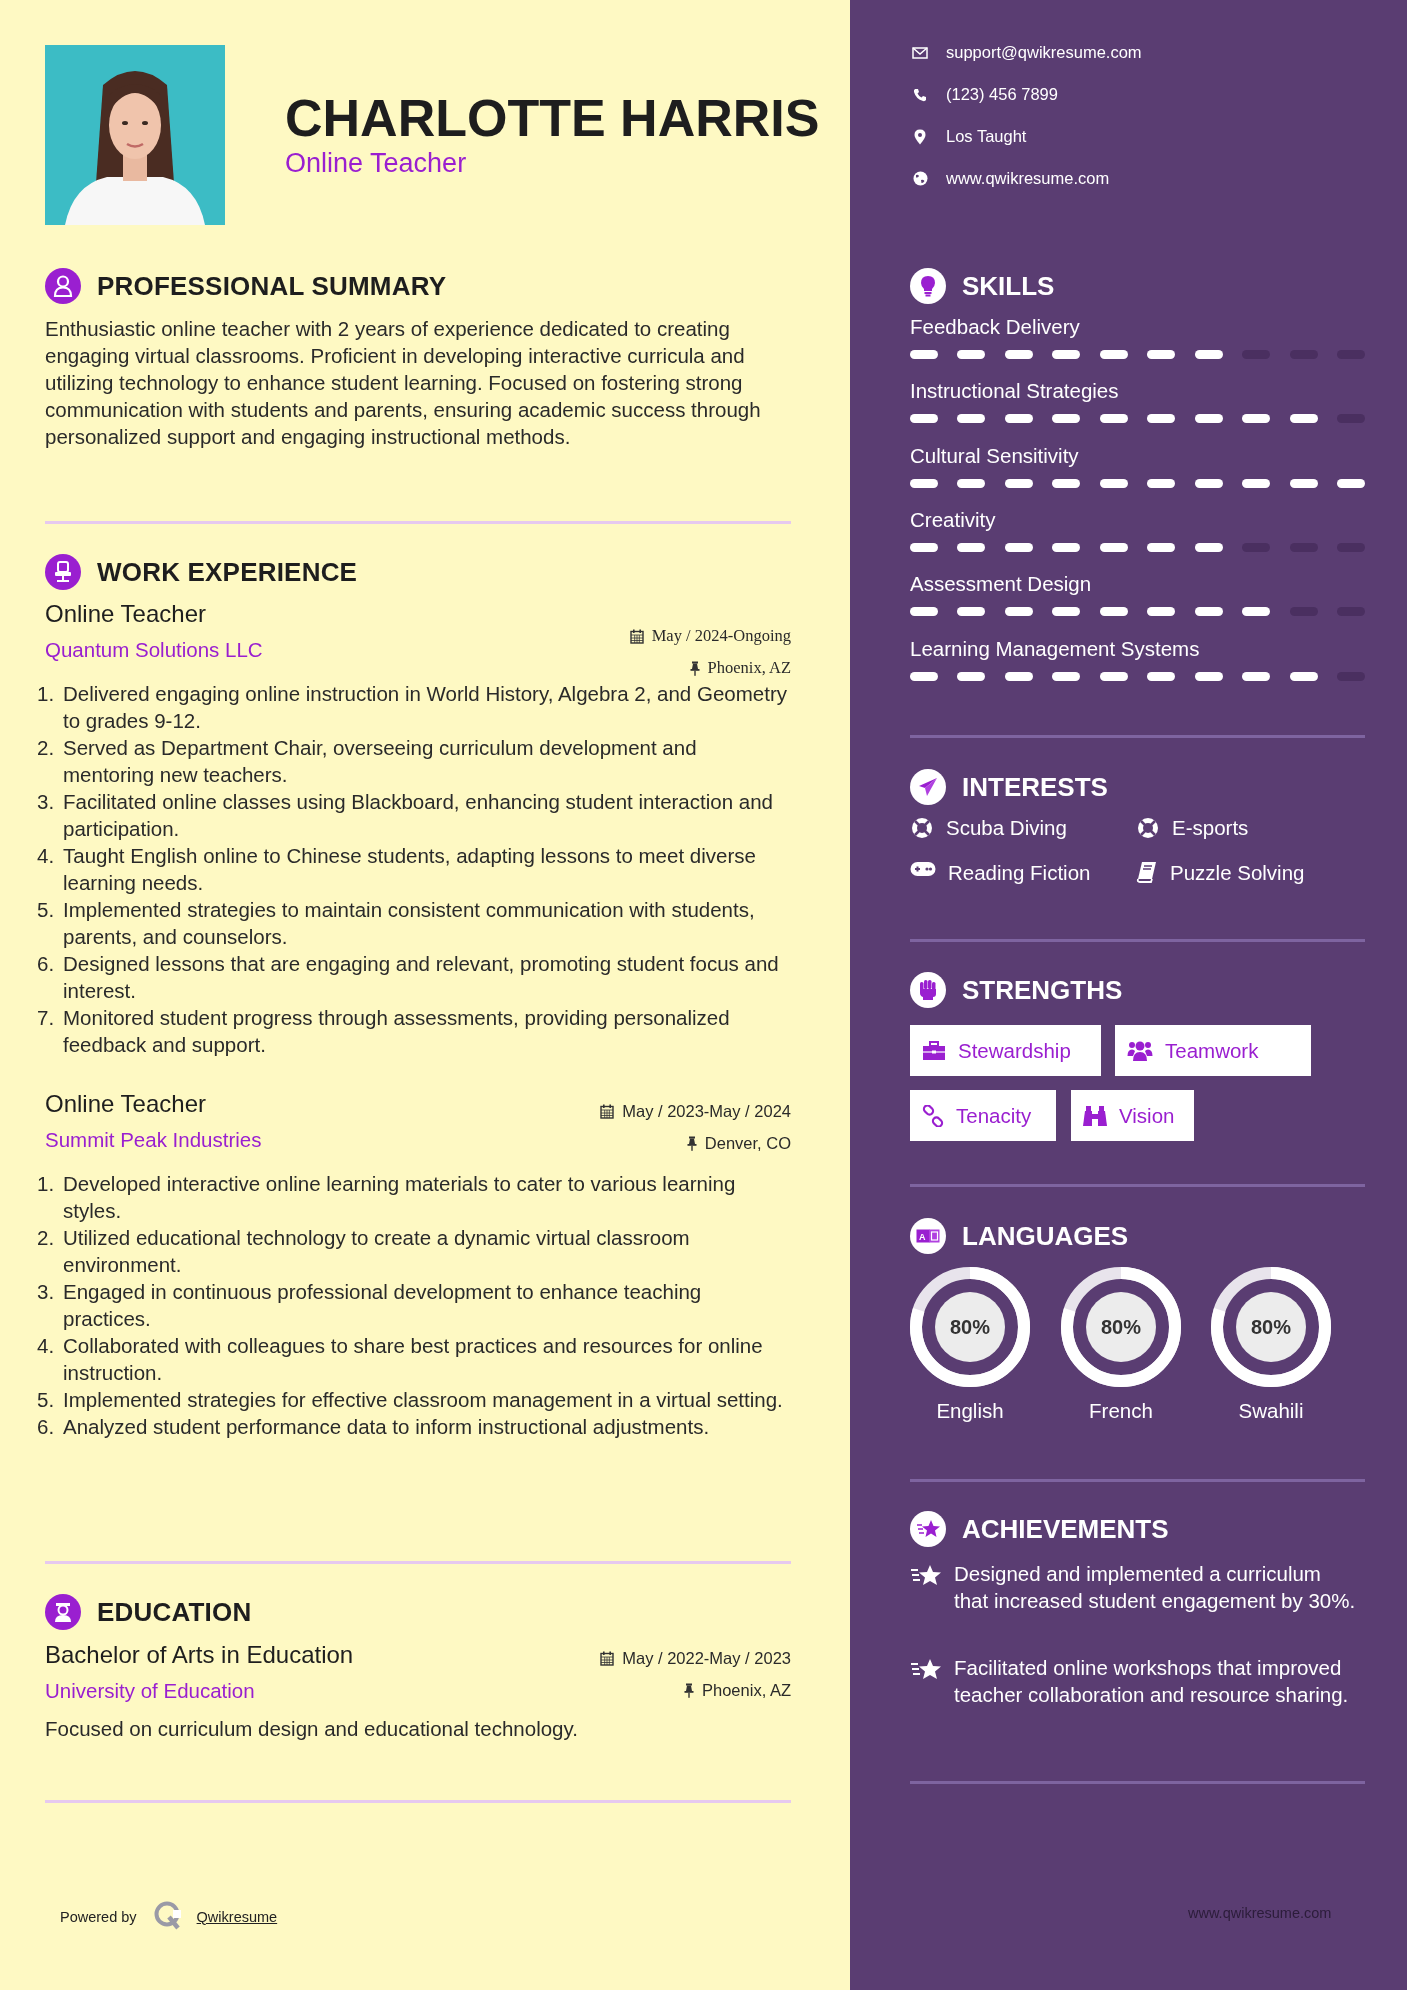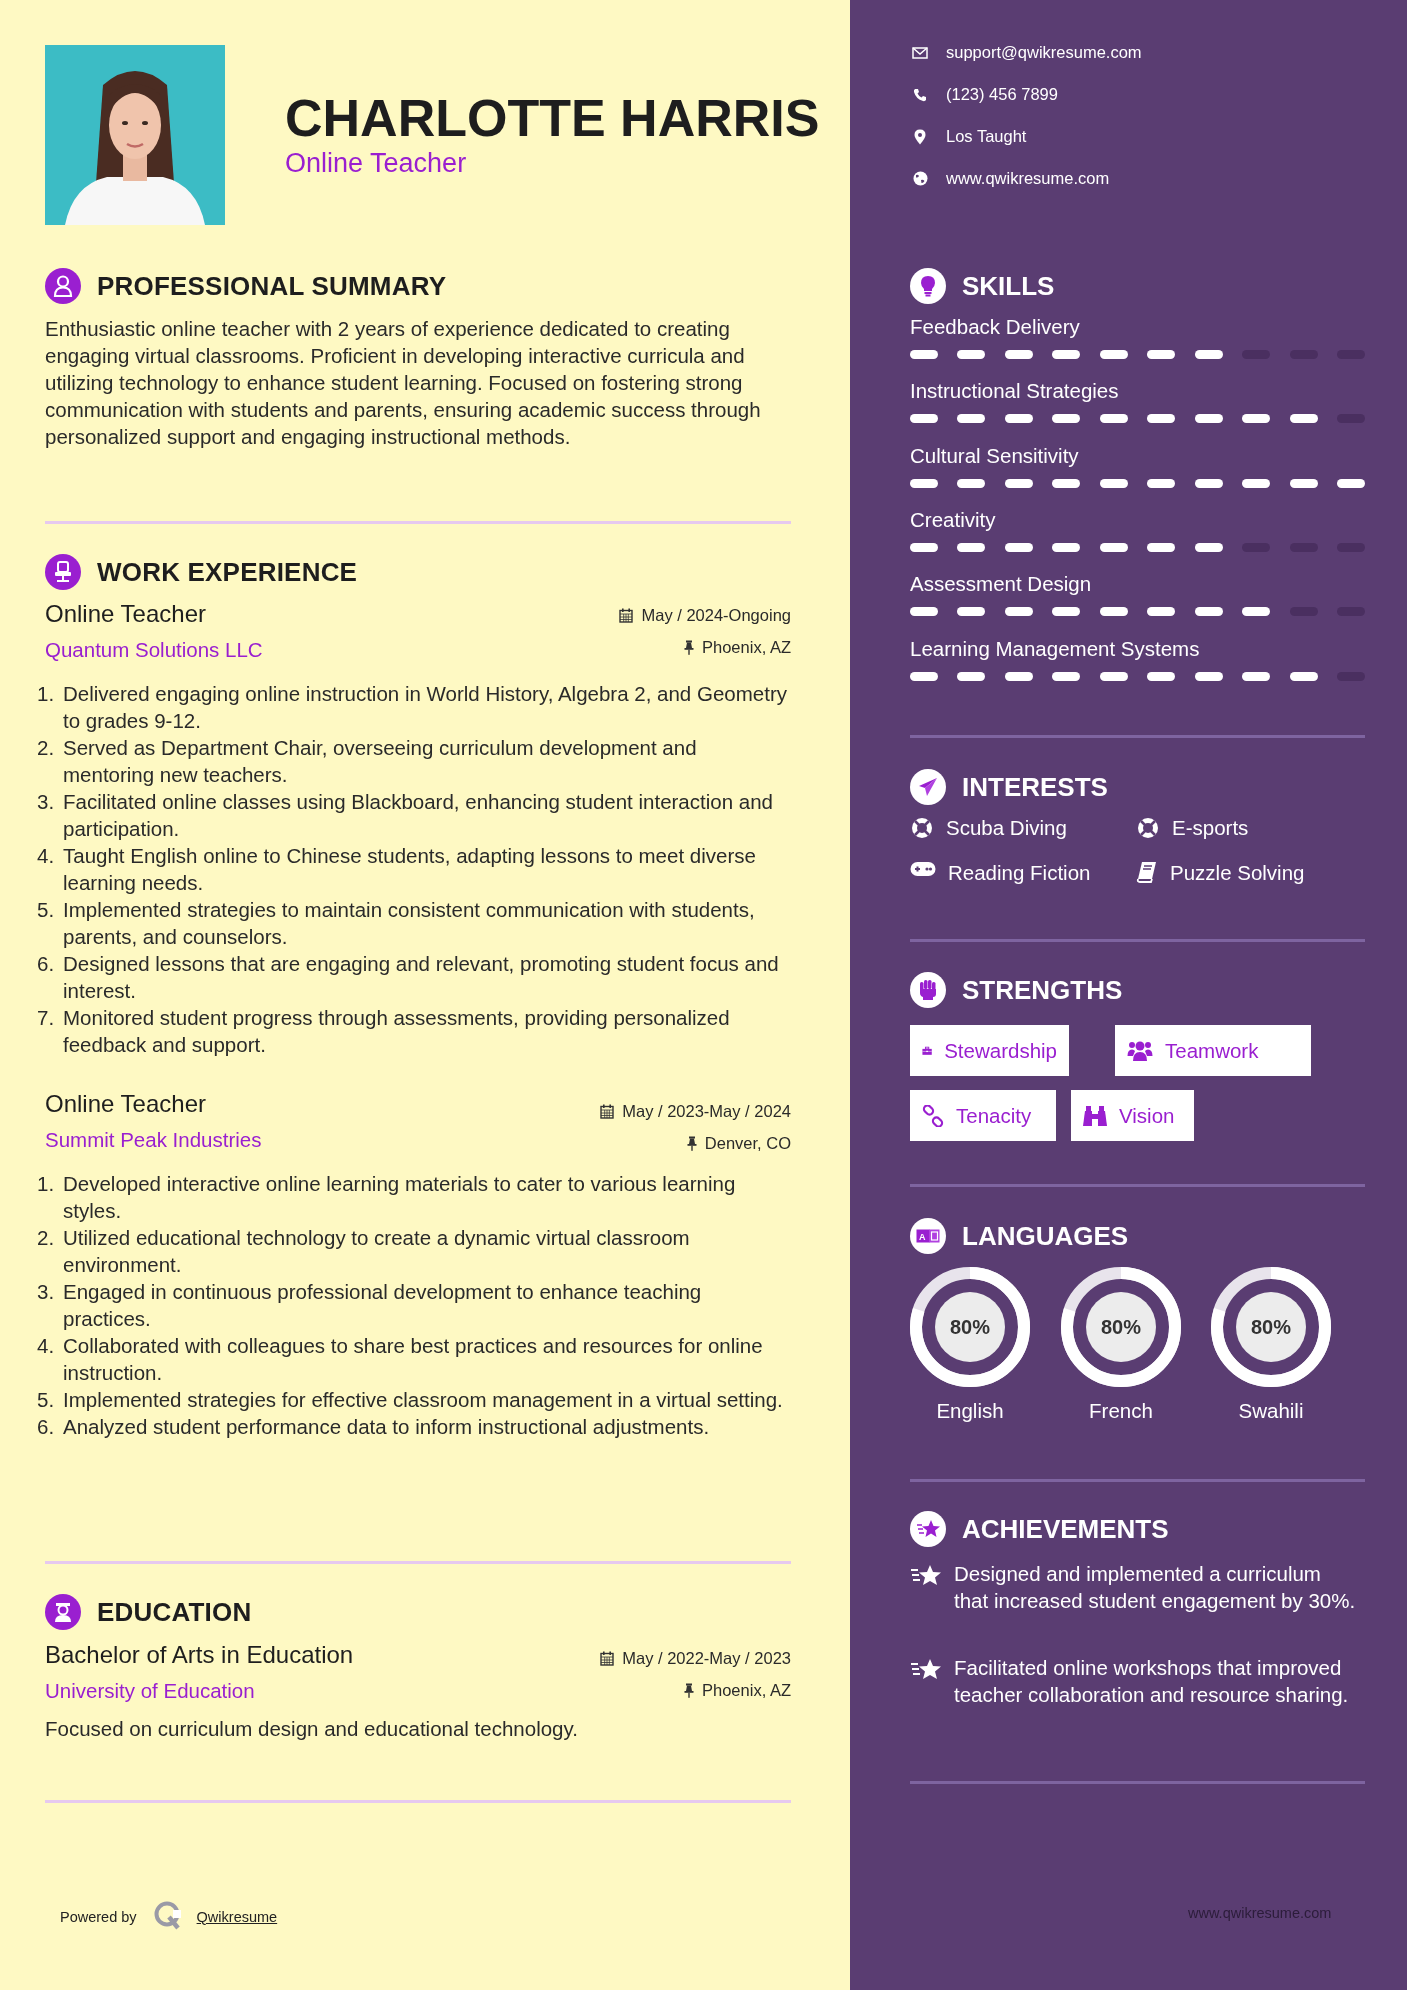--- a/index.html
+++ b/index.html
@@ -120,21 +120,21 @@
             <rect x="8" y="15" width="2" height="4" fill="#fff"></rect>
             <rect x="3" y="19" width="12" height="2" fill="#fff"></rect>
           </svg>
       </div>
       <div class="sec-title">WORK EXPERIENCE</div>
     </div>
 
     <div class="job" style="top:600px;">
       <div class="job-title">Online Teacher</div>
       <div class="job-company">Quantum Solutions LLC</div>
-      <div class="job-meta" style="top:4px;">
+      <div class="job-meta" style="top:25px;font-family:Liberation Serif, serif;">
         <div class="row">
           <svg width="14" height="15" viewBox="0 0 14 15">
               <rect x="1" y="2.5" width="12" height="11.5" fill="none" stroke="#333" stroke-width="1.4"></rect>
               <rect x="3" y="0.5" width="1.6" height="3.5" fill="#333"></rect>
               <rect x="9.4" y="0.5" width="1.6" height="3.5" fill="#333"></rect>
               <path d="M1 6 H13 M1 9 H13 M1 11.5 H13 M4.7 6 V14 M7 6 V14 M9.3 6 V14" stroke="#333" stroke-width="0.8"></path>
             </svg>
           <span>May / 2024-Ongoing</span>
         </div>
         <div class="row">
@@ -441,21 +441,21 @@
             <rect x="1" y="3" width="3.5" height="8" rx="1.6" fill="#9a1fd0"></rect>
             <rect x="5" y="1" width="3.5" height="9" rx="1.6" fill="#9a1fd0"></rect>
             <rect x="9" y="1" width="3.5" height="9" rx="1.6" fill="#9a1fd0"></rect>
             <rect x="13" y="3" width="3.5" height="8" rx="1.6" fill="#9a1fd0"></rect>
             <path d="M1 10 H17 V15 Q17 18 14 18 L14 21 H4 L4 18 Q1 17 1 14 Z" fill="#9a1fd0"></path>
           </svg>
       </div>
       <div class="side-title">STRENGTHS</div>
     </div>
 
-    <div class="chip" style="left:60px; top:1025px; width:159px;">
+    <div class="chip" style="left:60px; top:1025px; width:191px;">
       <svg width="24" height="20" viewBox="0 0 24 20">
           <rect x="8" y="1" width="8" height="4" fill="none" stroke="#9a1fd0" stroke-width="2"></rect>
           <rect x="1" y="5" width="22" height="14" fill="#9a1fd0"></rect>
           <path d="M1 11 H23" stroke="#fff" stroke-width="1.2"></path>
           <rect x="10" y="9.5" width="4" height="3" fill="#fff"></rect>
         </svg>
       <span>Stewardship</span>
     </div>
     <div class="chip" style="left:265px; top:1025px; width:196px;">
       <svg width="26" height="22" viewBox="0 0 26 22">

